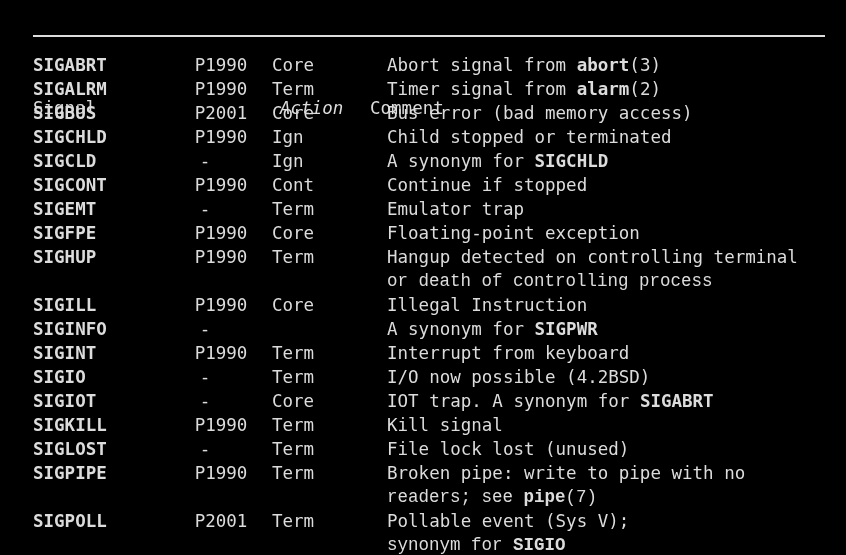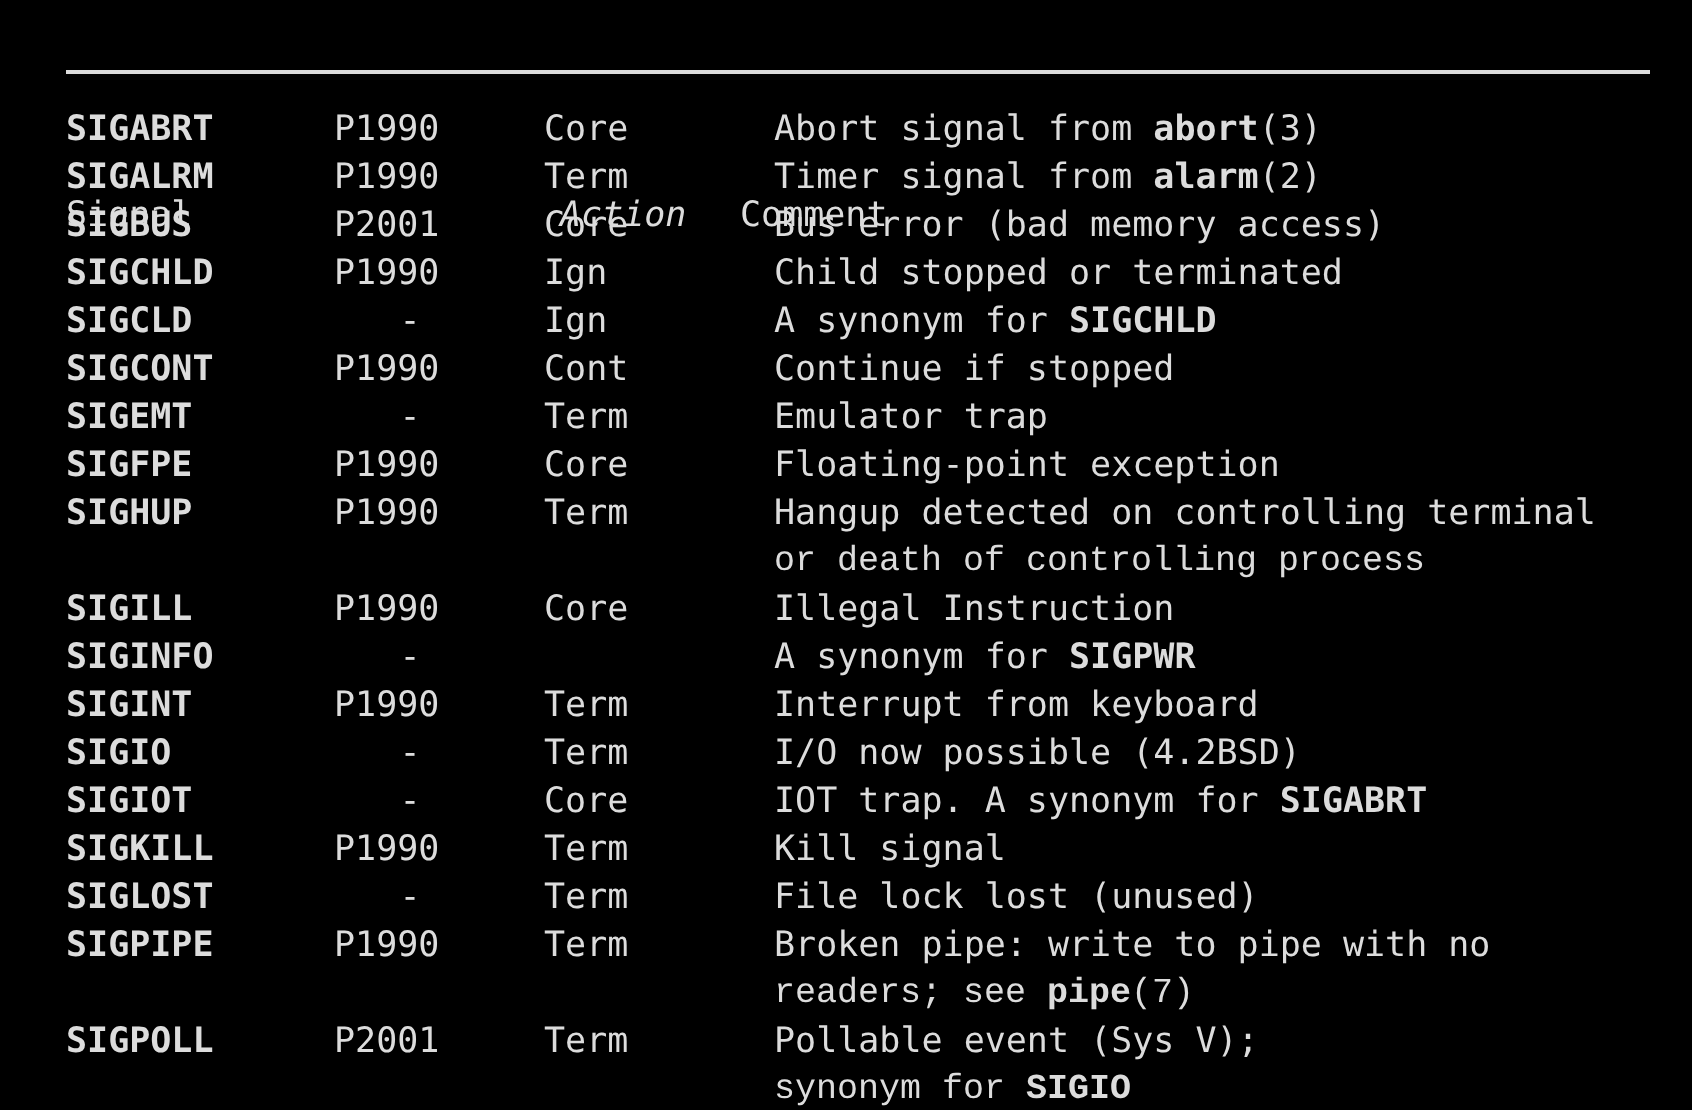--- a/index.html
+++ b/index.html
@@ -63,21 +63,21 @@
   .c-signal {
     position: absolute;
     left: 33px;
     top: 0;
   }
   .c-standard {
     position: absolute;
     left: 167px;
     top: 0;
     width: 108px;
-    text-align: left;
+    text-align: center;
   }
   .c-standard.dash {
     text-align: center;
     width: 76px;
     left: 167px;
   }
   .c-action {
     position: absolute;
     left: 272px;
     top: 0;

